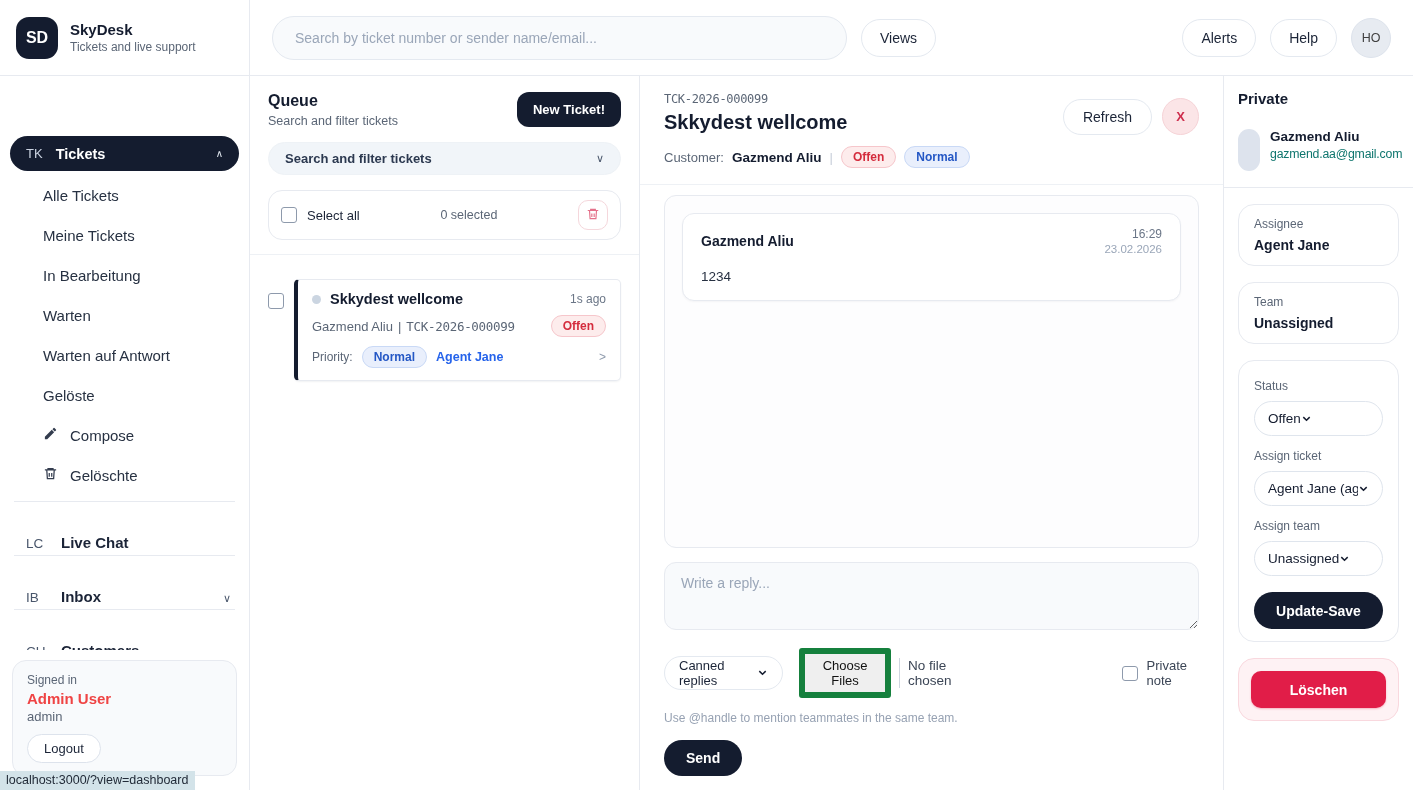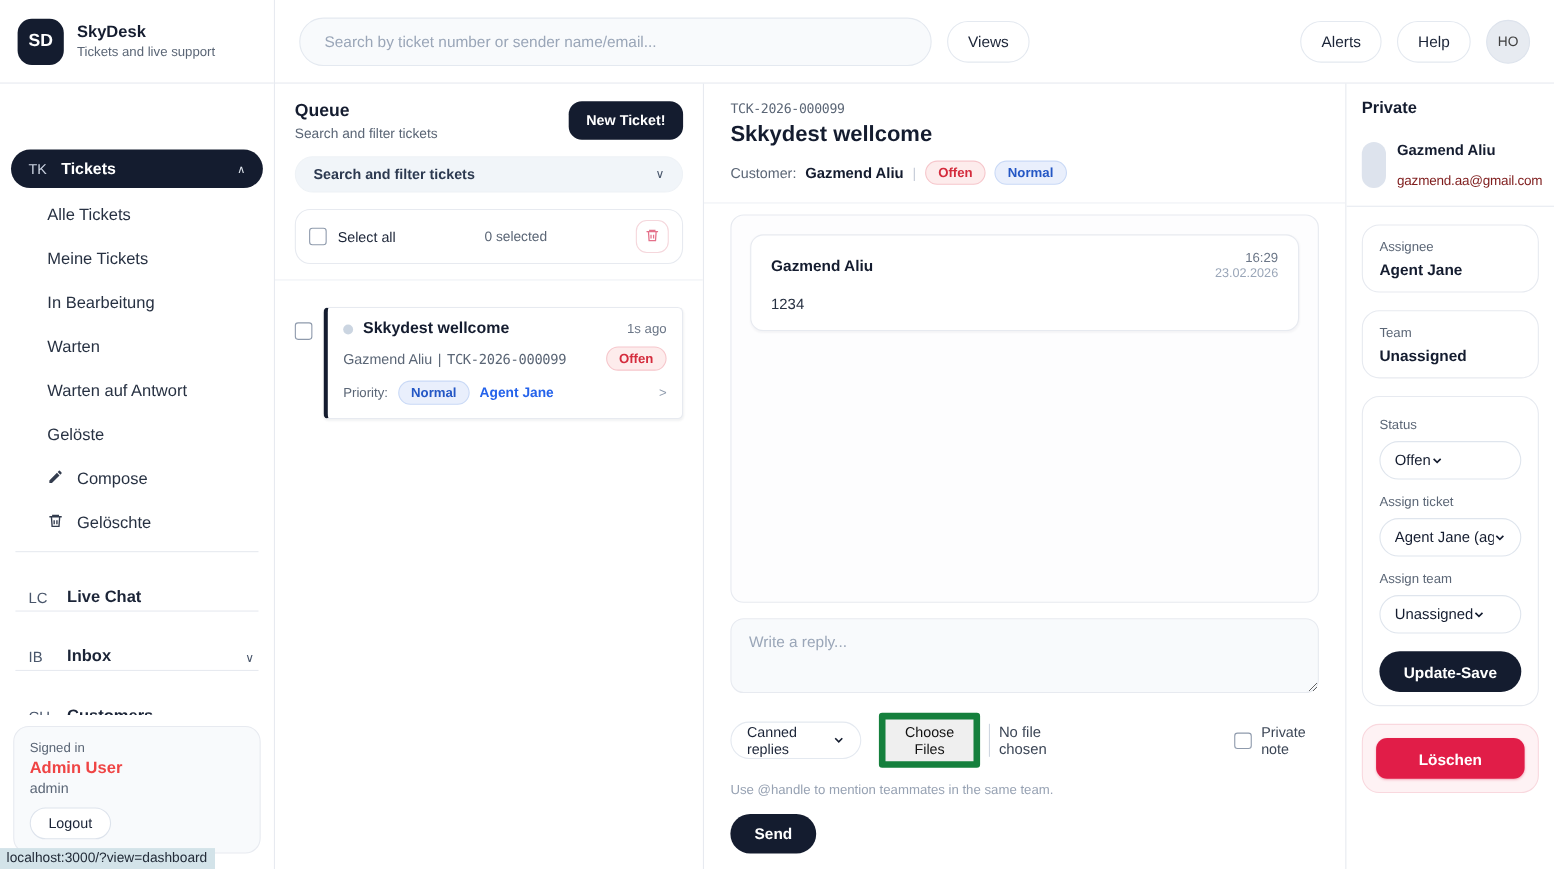--- a/index.html
+++ b/index.html
@@ -121,21 +121,21 @@
   .privnote .lbl { font-size:13px; color:#3c4656; }
   .reply-hint { font-size:12px; color:#97a2b3; margin-top:13px; }
   .send-btn { margin-top:15px; background:#141c2f; color:#fff; font-weight:bold; font-size:14px; border:none; border-radius:999px; padding:10px 22px; cursor:pointer; font-family:inherit; }
 
   
   .rightpanel { width:190px; flex:0 0 190px; border-left:1px solid #e7eaf0; padding:14px 14px; overflow:hidden; }
   .rp-title { font-size:15px; font-weight:bold; color:#141c2f; }
   .rp-profile { display:flex; margin-top:22px; gap:10px; }
   .rp-avatar { width:22px; height:42px; border-radius:999px; background:#dde3ed; flex:0 0 22px; }
   .rp-name { font-weight:bold; font-size:13.5px; color:#141c2f; }
-  .rp-email { font-size:12.3px; color:#7f1d1d; margin-top:13px; letter-spacing:-0.2px; }
+  .rp-email { font-size:12.3px; color:#0f766e; margin-top:3px; letter-spacing:-0.2px; }
   .rp-div { border-top:1px solid #e7eaf0; margin:16px -14px 0 -14px; }
   .rp-card { border:1px solid #e7eaf0; border-radius:16px; padding:12px 15px; margin-top:16px; }
   .rp-lbl { font-size:12px; color:#5b6676; }
   .rp-val { font-size:14px; font-weight:bold; color:#141c2f; margin-top:6px; }
   .rp-form-lbl { font-size:12px; color:#5b6676; margin-top:13px; }
   .rp-form-lbl:first-child { margin-top:6px; }
   .rselect { margin-top:8px; border:1px solid #dfe5ed; border-radius:999px; height:35px; display:flex; align-items:center; padding:0 13px; cursor:pointer; background:#fff; }
   .rselect .val { font-size:13.5px; color:#141c2f; white-space:nowrap; overflow:hidden; max-width:105px; }
   .rselect svg { margin-left:auto; flex:0 0 11px; }
   .update-btn { margin-top:16px; width:100%; background:#141c2f; color:#fff; font-weight:bold; font-size:14px; border:none; border-radius:999px; height:37px; cursor:pointer; font-family:inherit; }
@@ -294,20 +294,24 @@
         <div class="tp-head">
           <div class="tp-num mono">TCK-2026-000099</div>
           <div class="tp-title">Skkydest wellcome</div>
           <div class="tp-meta">
             <span class="mlabel">Customer:</span>
             <span class="mname">Gazmend Aliu</span>
             <span class="pipe">|</span>
             <span class="badge badge-open" style="margin-left:0;">Offen</span>
             <span class="badge badge-normal">Normal</span>
           </div>
+          <div class="tp-actions">
+            <button class="refresh-btn">Refresh</button>
+            <button class="close-btn">X</button>
+          </div>
         </div>
 
         <div class="thread">
           <div class="msg-card">
             <div class="msg-head">
               <span class="msg-author">Gazmend Aliu</span>
               <span class="msg-time">
                 <div class="msg-clock">16:29</div>
                 <div class="msg-date">23.02.2026</div>
               </span>

